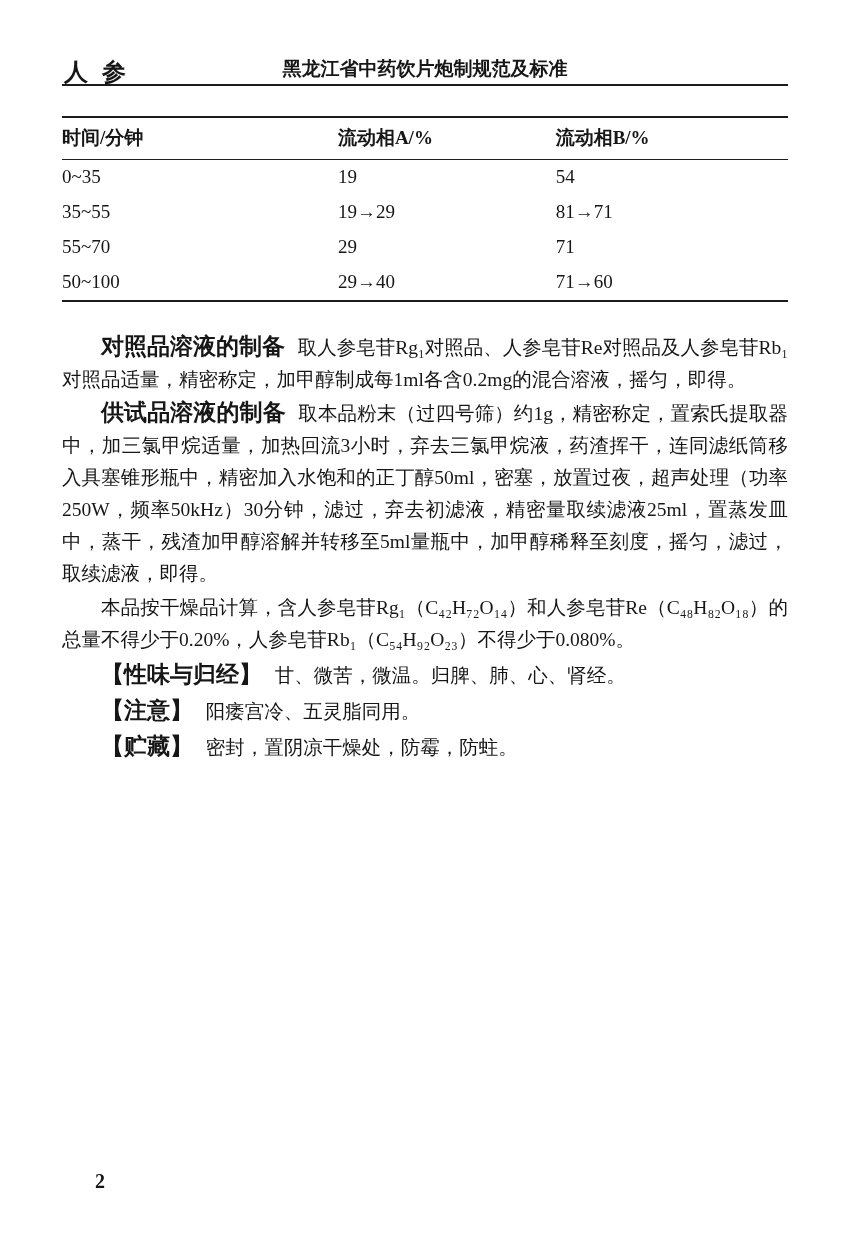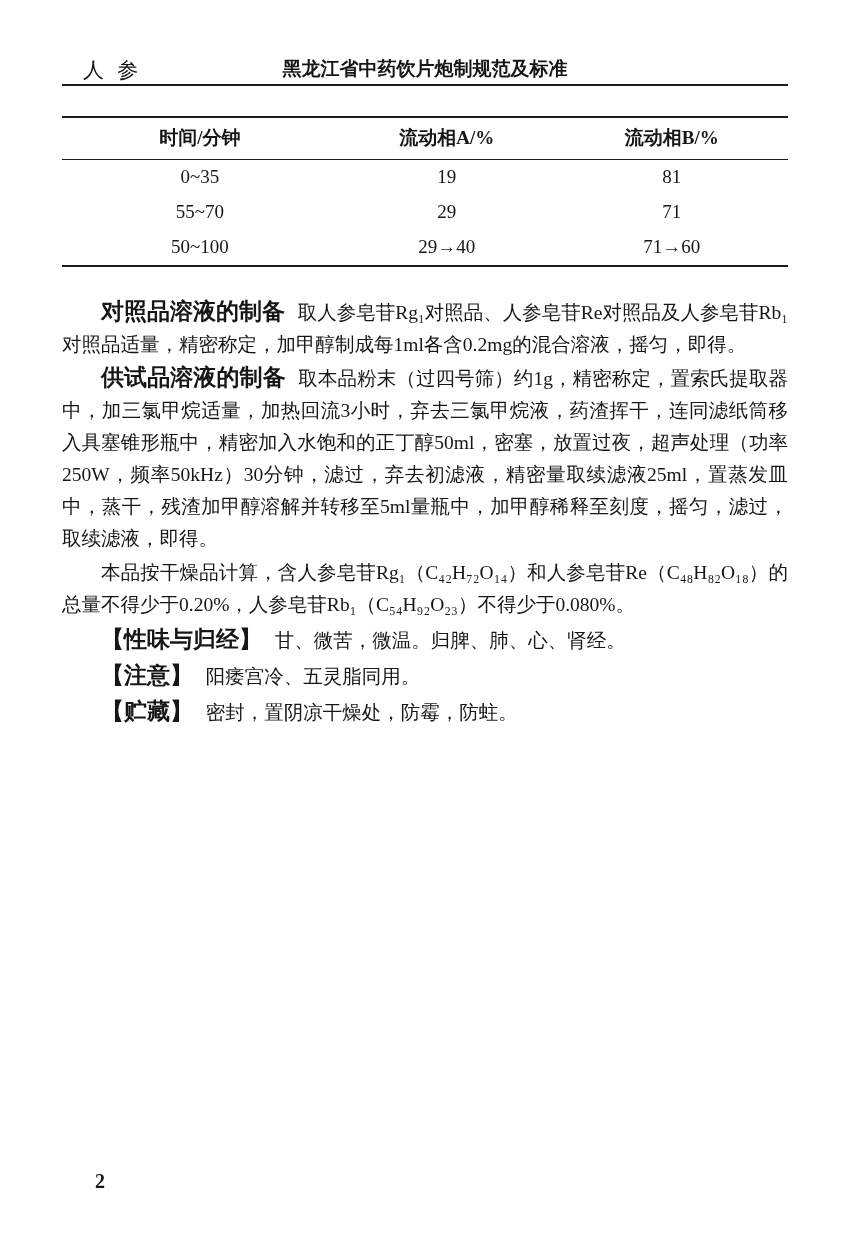--- a/index.html
+++ b/index.html
@@ -17,49 +17,48 @@
   }
   
   .doc-header {
     position: relative;
     height: 30px;
     border-bottom: 2px solid #1c1c1c;
     padding-bottom: 6px;
   }
   .doc-header .left-title {
     position: absolute; left: 2px; top: 0;
-    font-weight: 400;
-    font-size: 21px;
+    font-weight: 700;
+    font-size: 24px;
     letter-spacing: 4px;
-    margin-left: 19px;
   }
   .doc-header .center-title {
     display: block;
     text-align: center;
     font-size: 19px;
     font-weight: 600;
   }
   
   table.gradient {
     width: 100%;
     margin-top: 30px;
     border-collapse: collapse;
     border-top: 2.5px solid #1c1c1c;
     border-bottom: 2.5px solid #1c1c1c;
   }
   table.gradient th {
     font-weight: 700;
     font-size: 19px;
-    text-align: center;
+    text-align: left;
     padding: 7px 0 8px 0;
     border-bottom: 1.5px solid #1c1c1c;
   }
   table.gradient td {
     font-size: 19px;
-    text-align: center;
+    text-align: left;
     padding: 6px 0 7px 0;
   }
   table.gradient col.c1 { width: 38%; }
   table.gradient col.c2 { width: 30%; }
   table.gradient col.c3 { width: 32%; }
   
   .doc-body {
     margin-top: 28px;
     font-size: 19.5px;
     line-height: 32px;
@@ -103,21 +102,26 @@
       <tr>
         <th>时间/分钟</th>
         <th>流动相A/%</th>
         <th>流动相B/%</th>
       </tr>
     </thead>
     <tbody>
       <tr>
         <td>0~35</td>
         <td>19</td>
-        <td>81</td>
+        <td>54</td>
+      </tr>
+      <tr>
+        <td>35~55</td>
+        <td>19→29</td>
+        <td>81→71</td>
       </tr>
       <tr>
         <td>55~70</td>
         <td>29</td>
         <td>71</td>
       </tr>
       <tr>
         <td>50~100</td>
         <td>29→40</td>
         <td>71→60</td>

